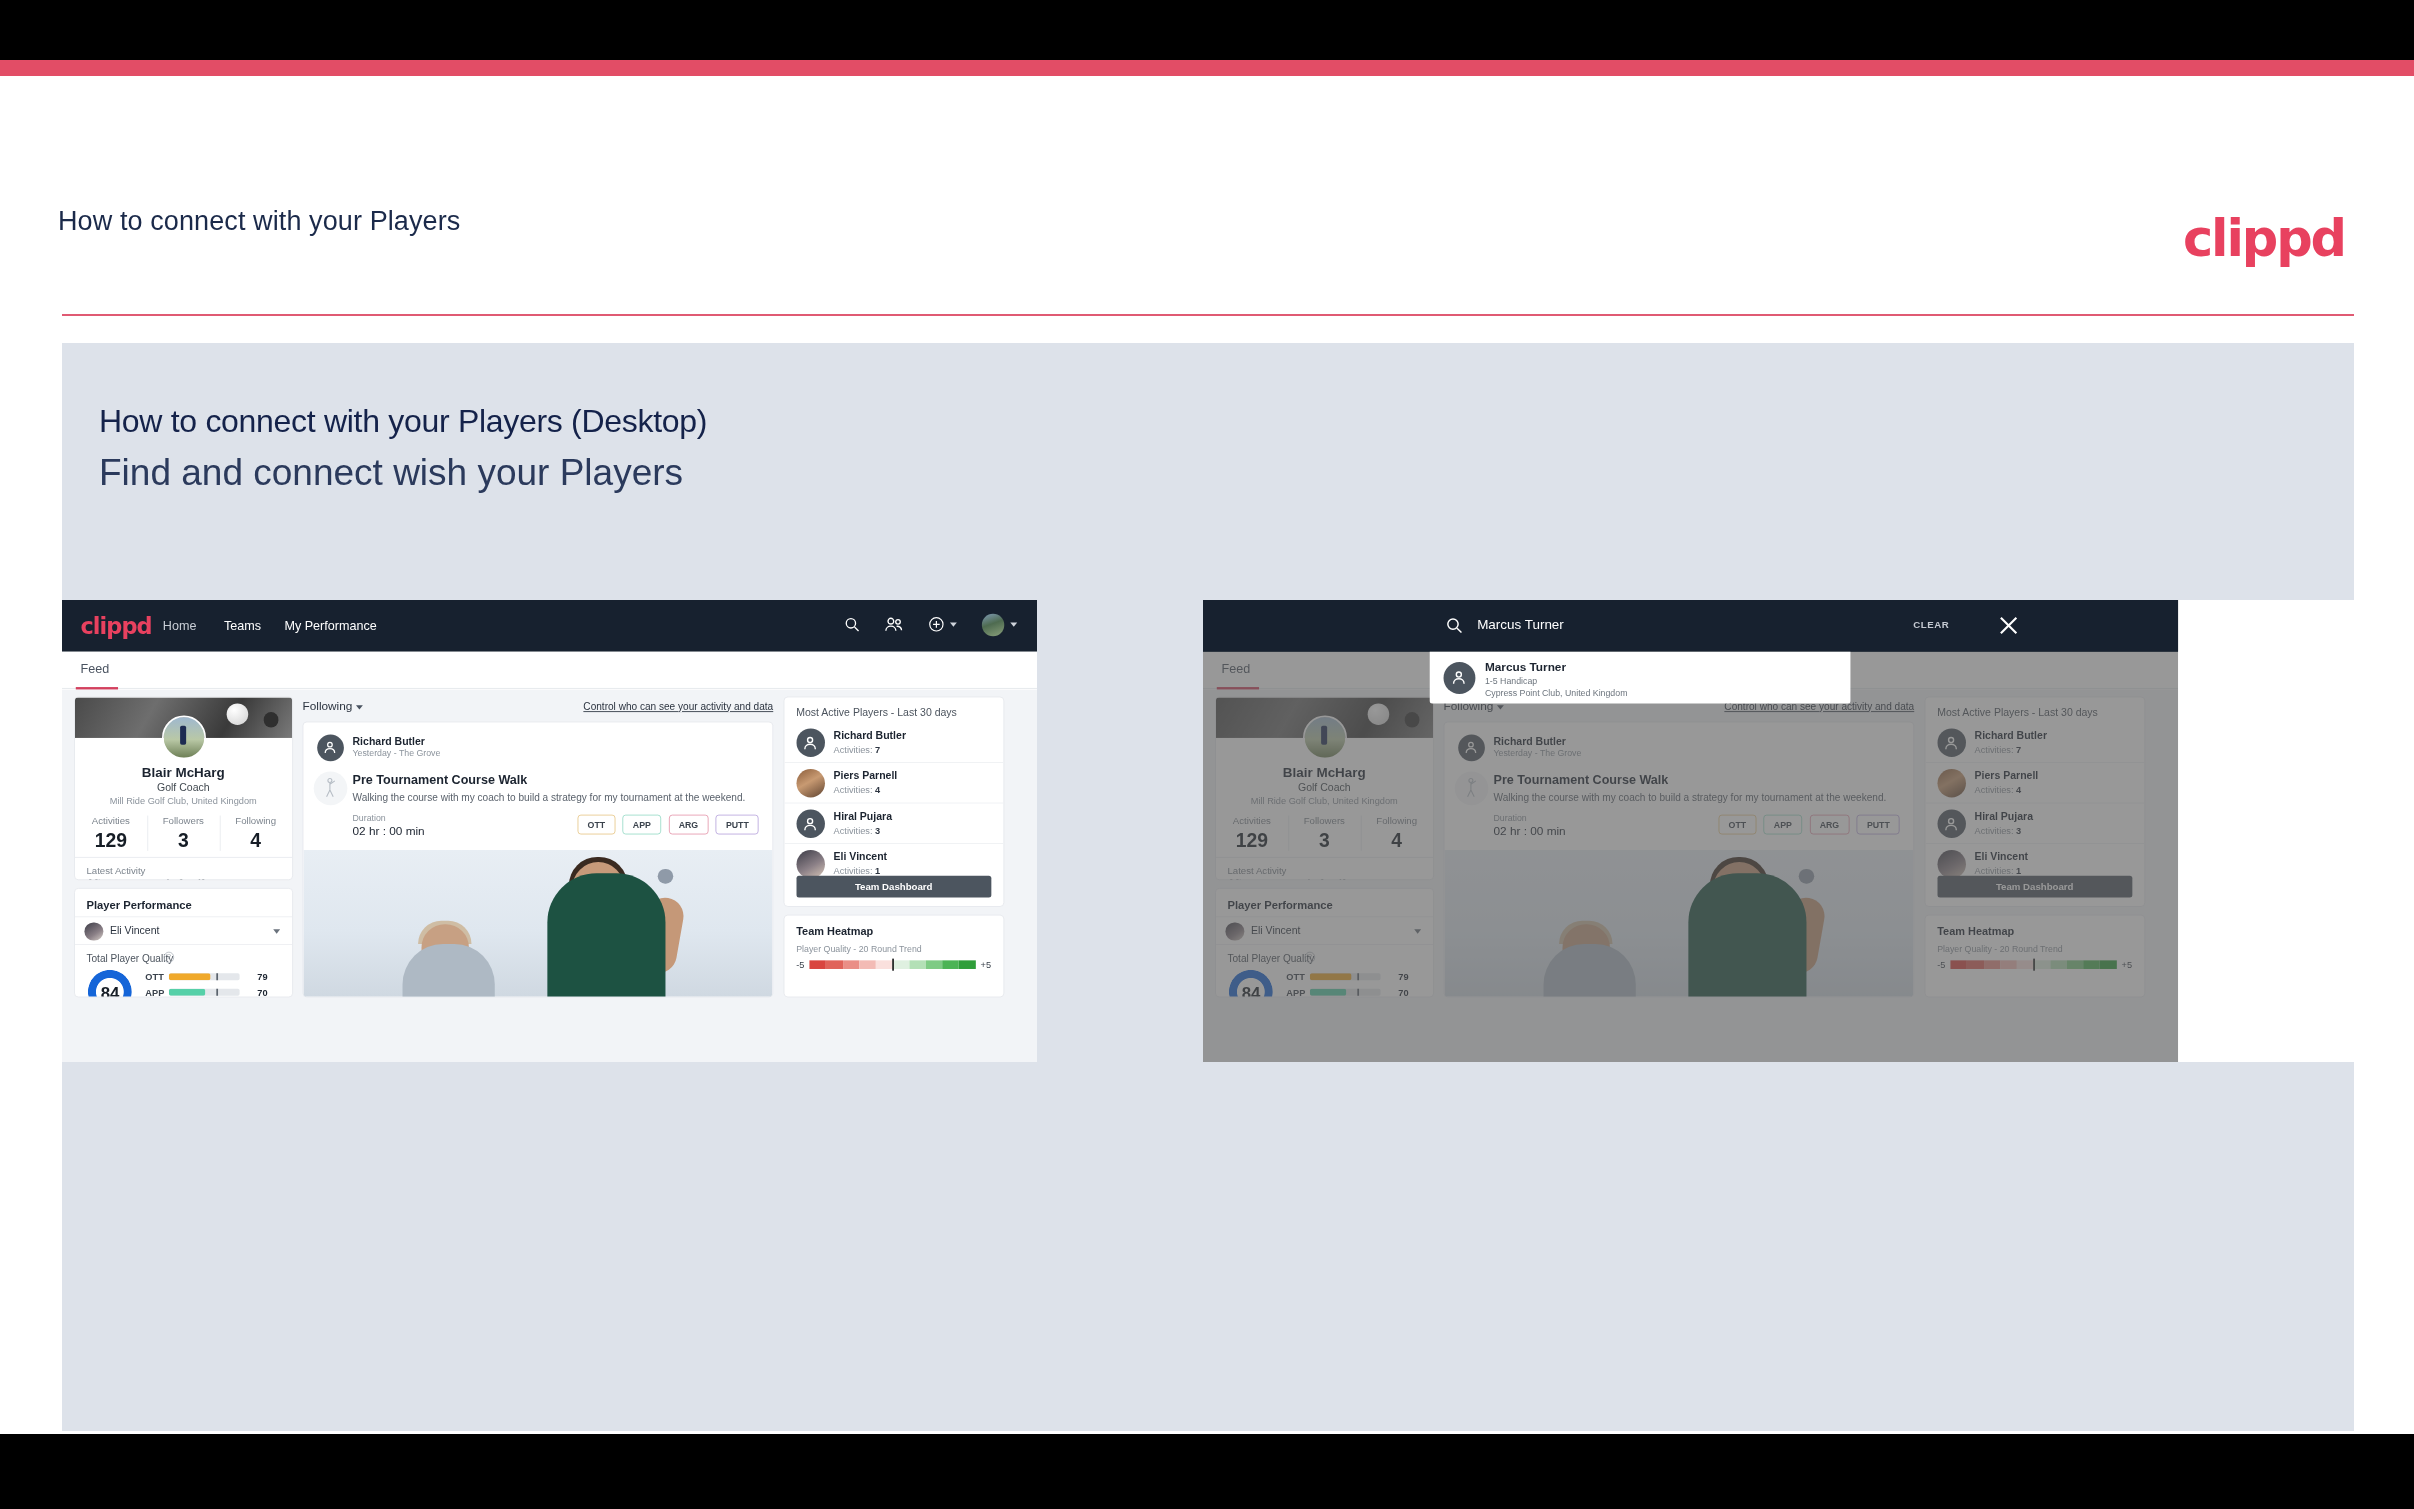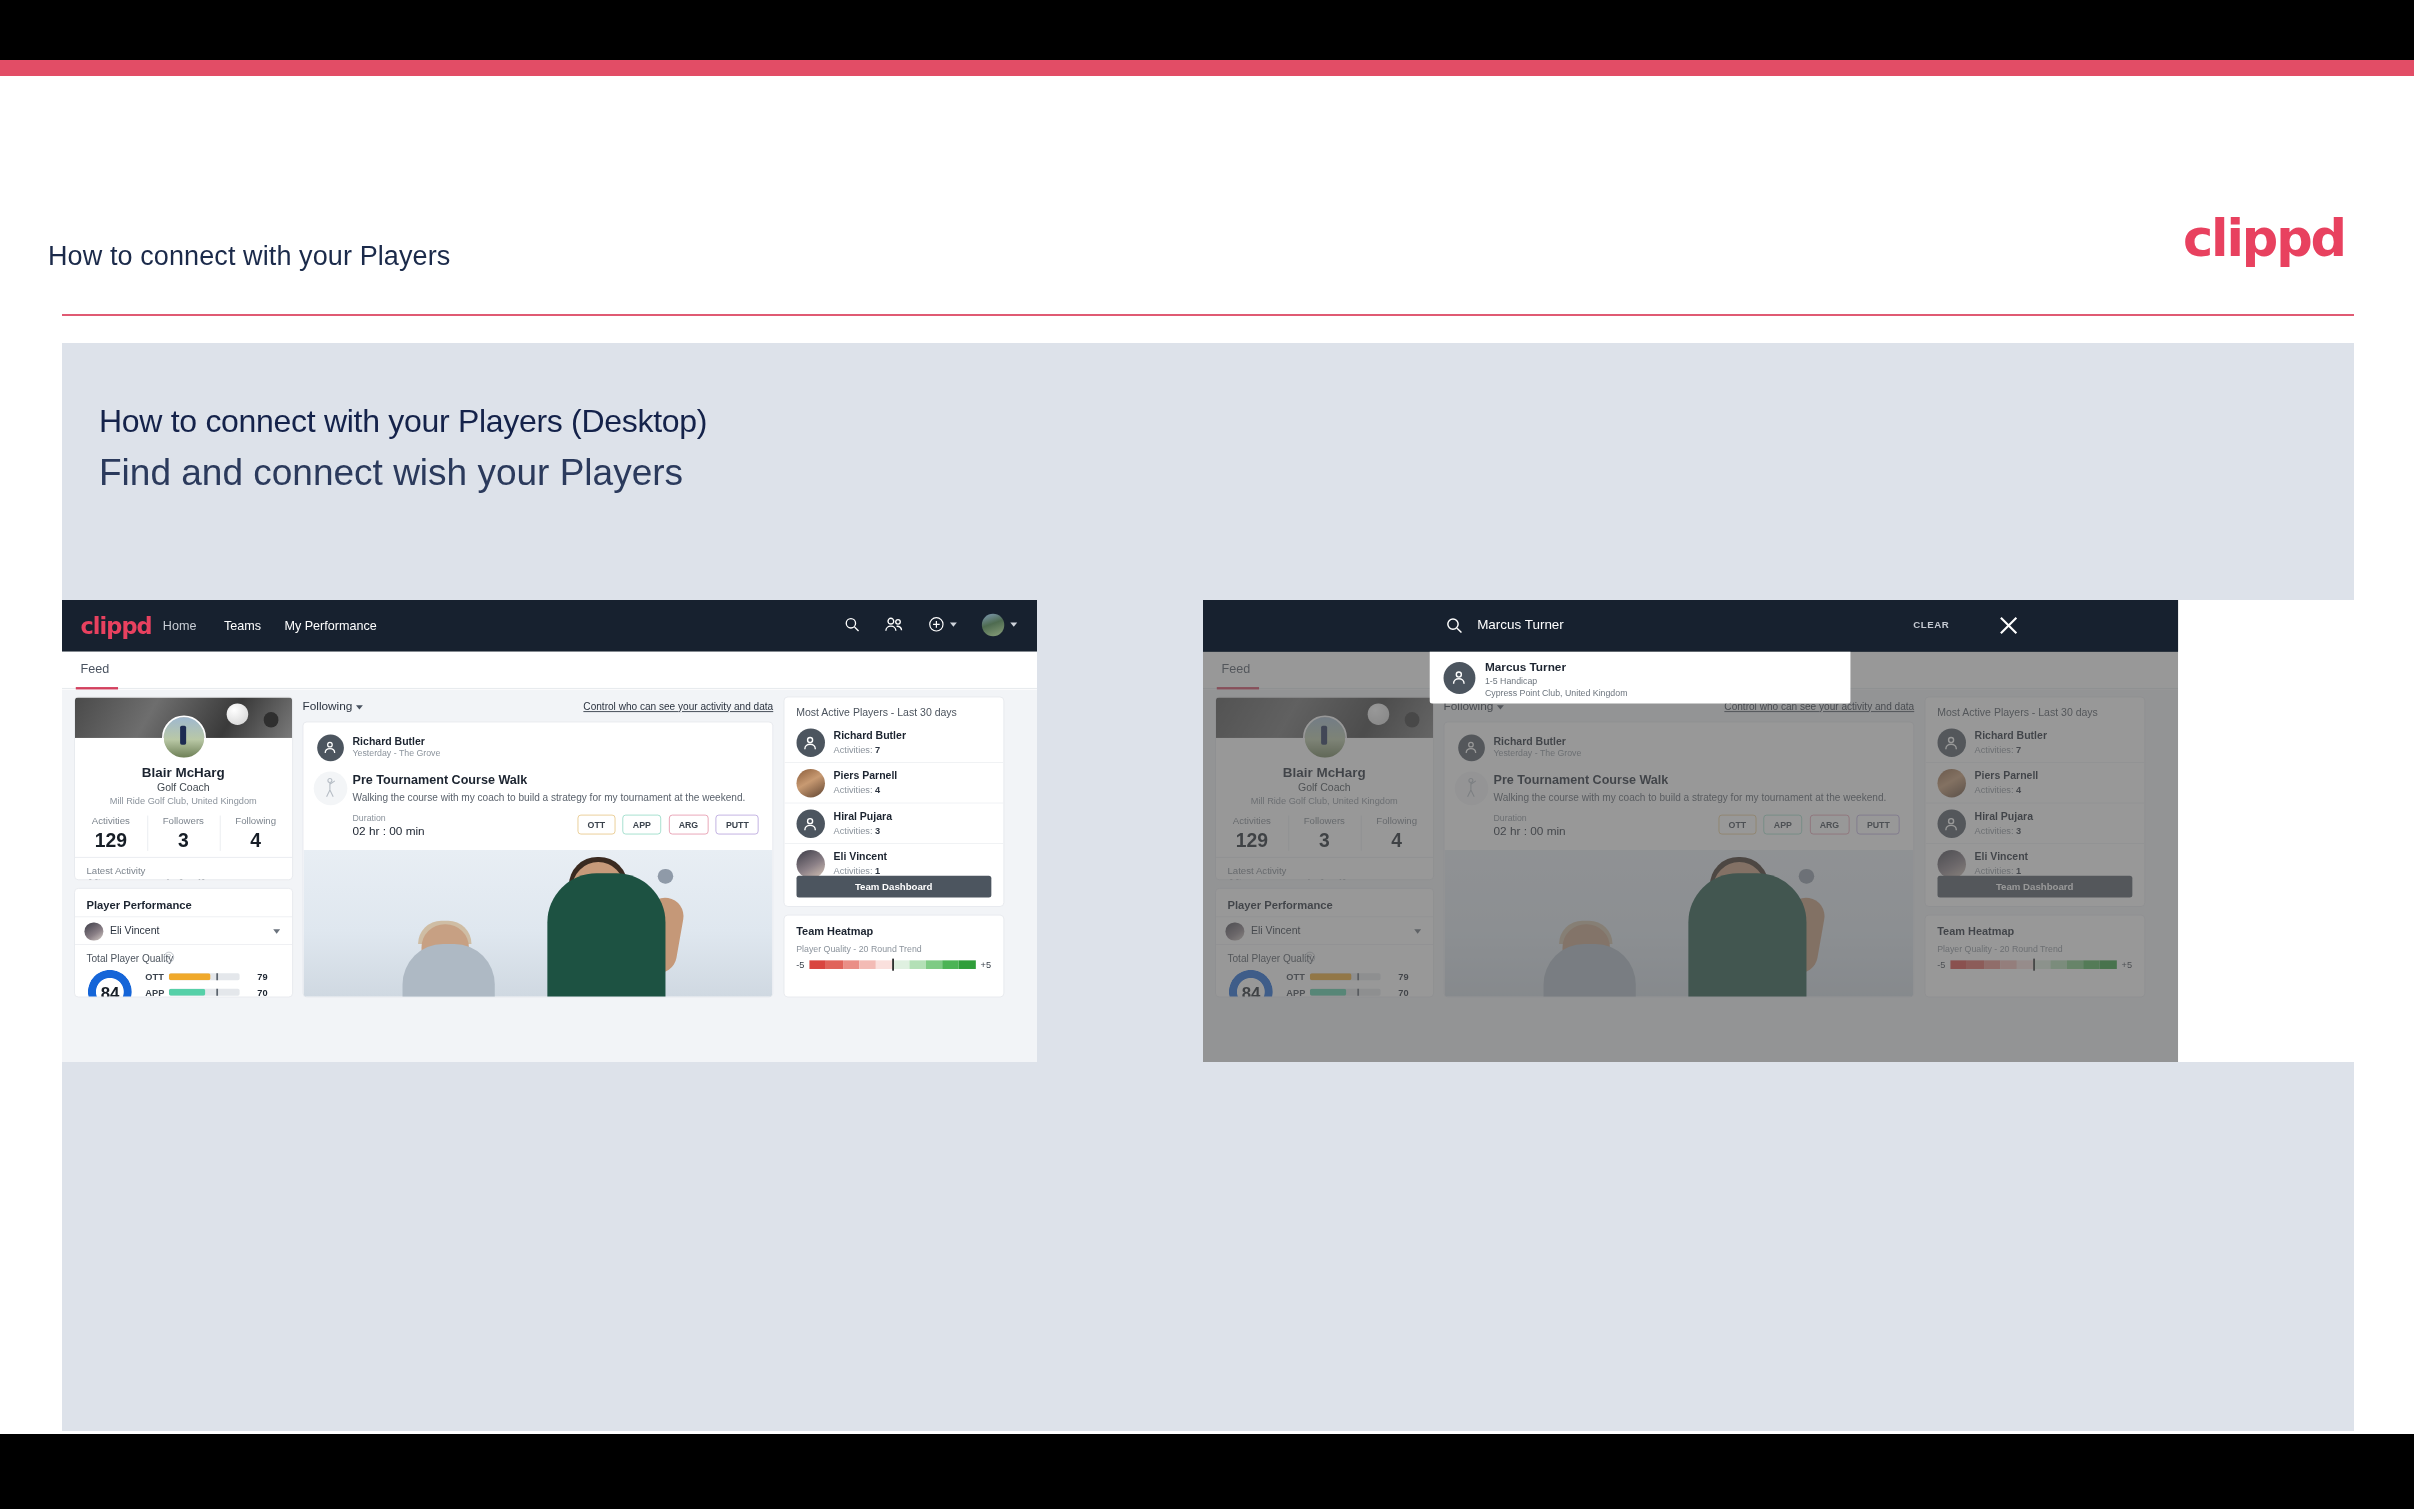--- a/index.html
+++ b/index.html
@@ -16,22 +16,22 @@
   }
   
   .top-black { position:absolute; left:0; top:0; width:2415px; height:60px; background:#000; }
   .top-pink  { position:absolute; left:0; top:60px; width:2415px; height:15.6px; background:#e24d66; }
   .bot-black { position:absolute; left:0; top:1434px; width:2415px; height:76px; background:#000; }
 
   
   .page { position:absolute; left:0; top:76px; width:2415px; height:1358px; background:#fff; }
 
   .hdr-title {
-    position:absolute; left:48px; top:130px;
-    font-size:27px; color:#1b2a4a; letter-spacing:0.1px;margin-top:35px;
+    position:absolute; left:58px; top:130px;
+    font-size:27px; color:#1b2a4a; letter-spacing:0.1px;
   }
   .logo-top {
     position:absolute; right:70px; top:133px;
     font-size:51px; font-weight:bold; color:#e8415f;
     letter-spacing:-2.1px; font-family:"DejaVu Sans", sans-serif;
   }
   .hdr-rule {
     position:absolute; left:62px; top:238px; width:2292px; height:2px; background:#e05a73;
   }
 

